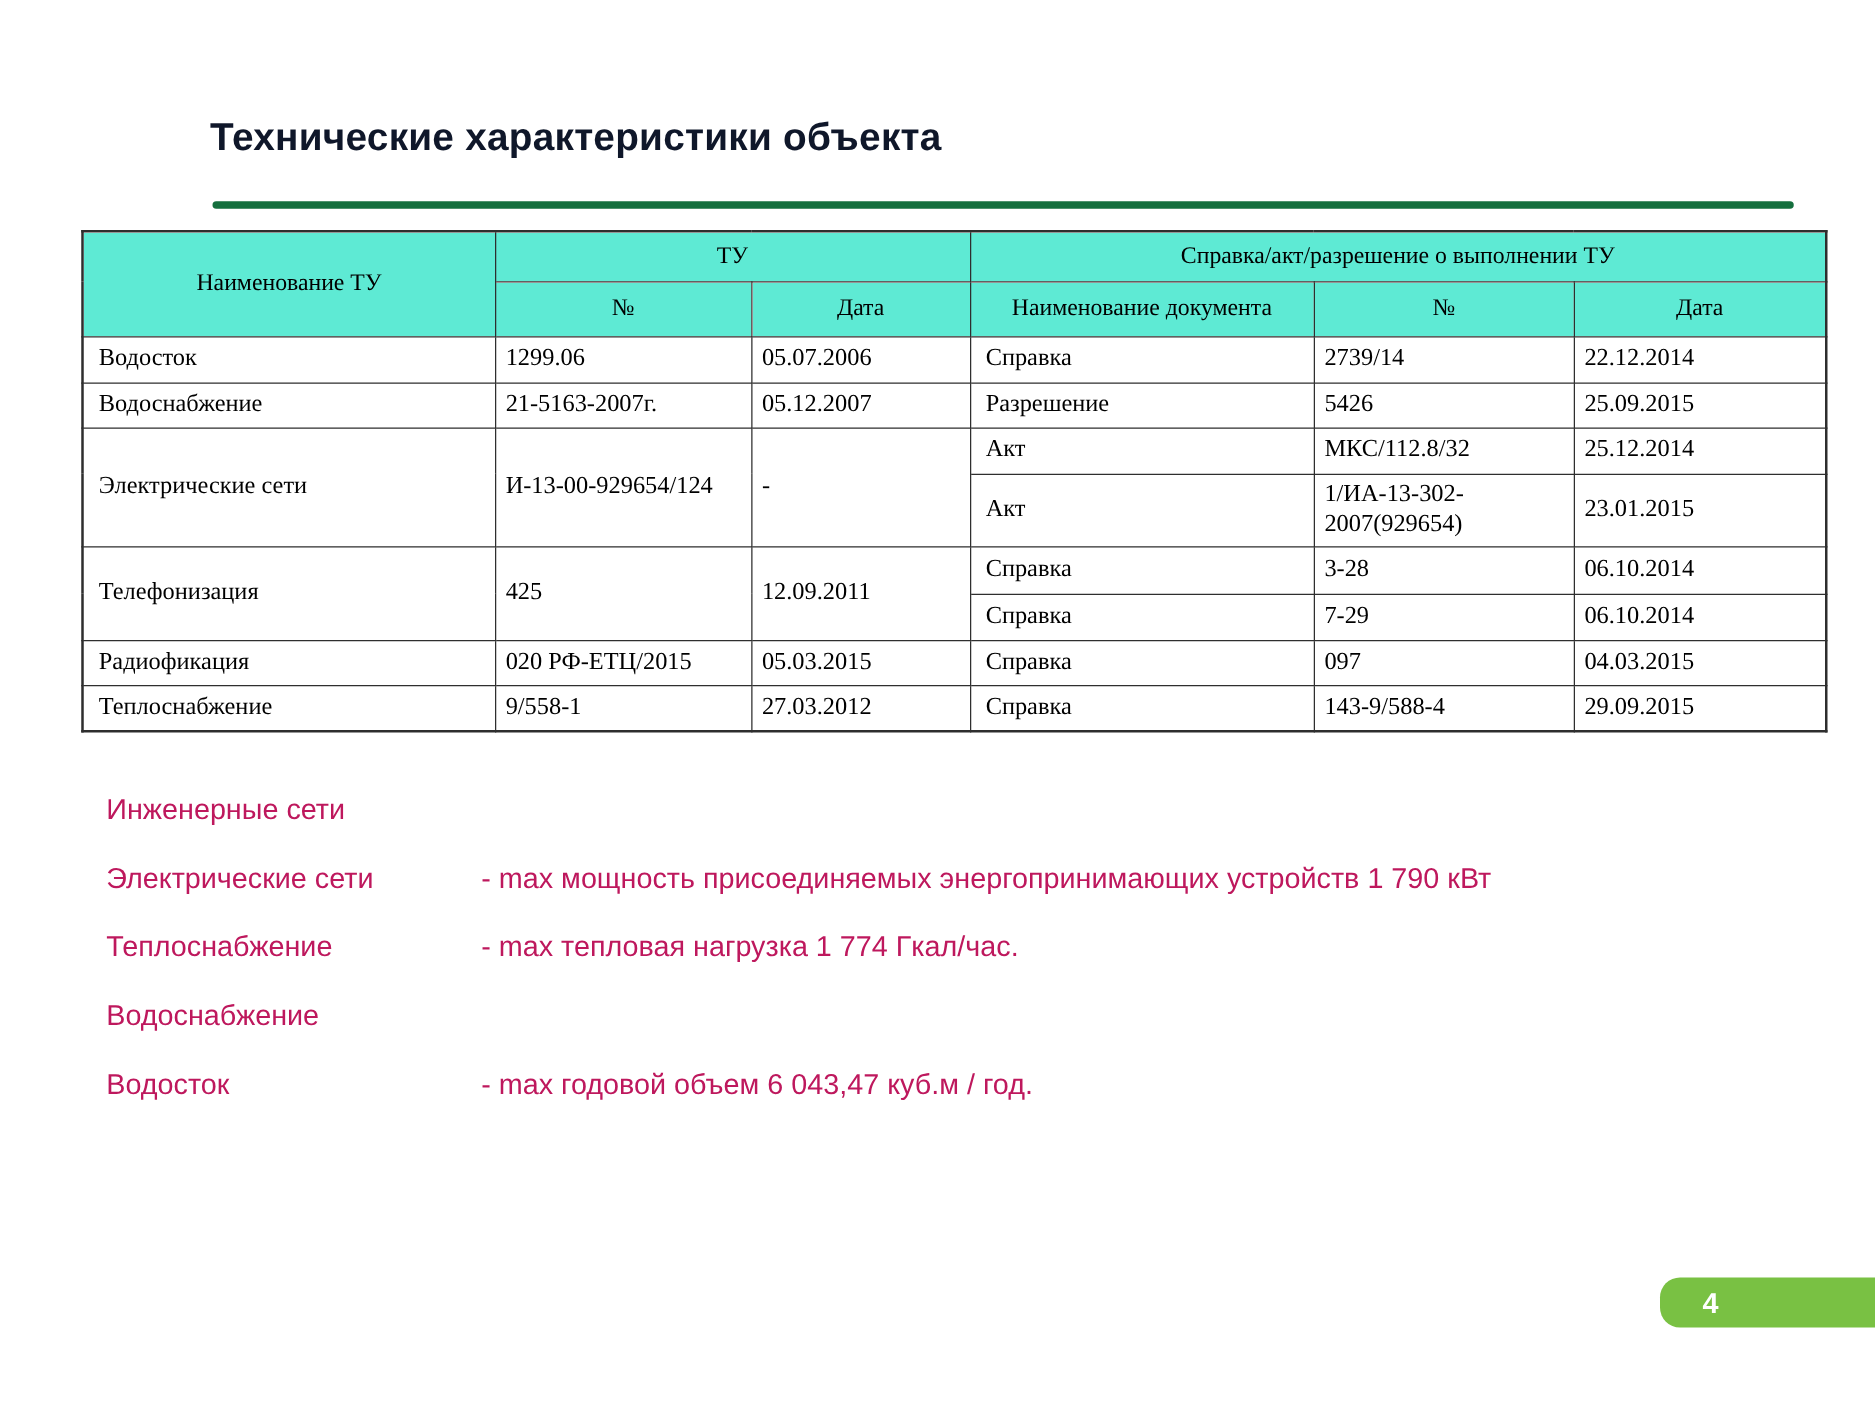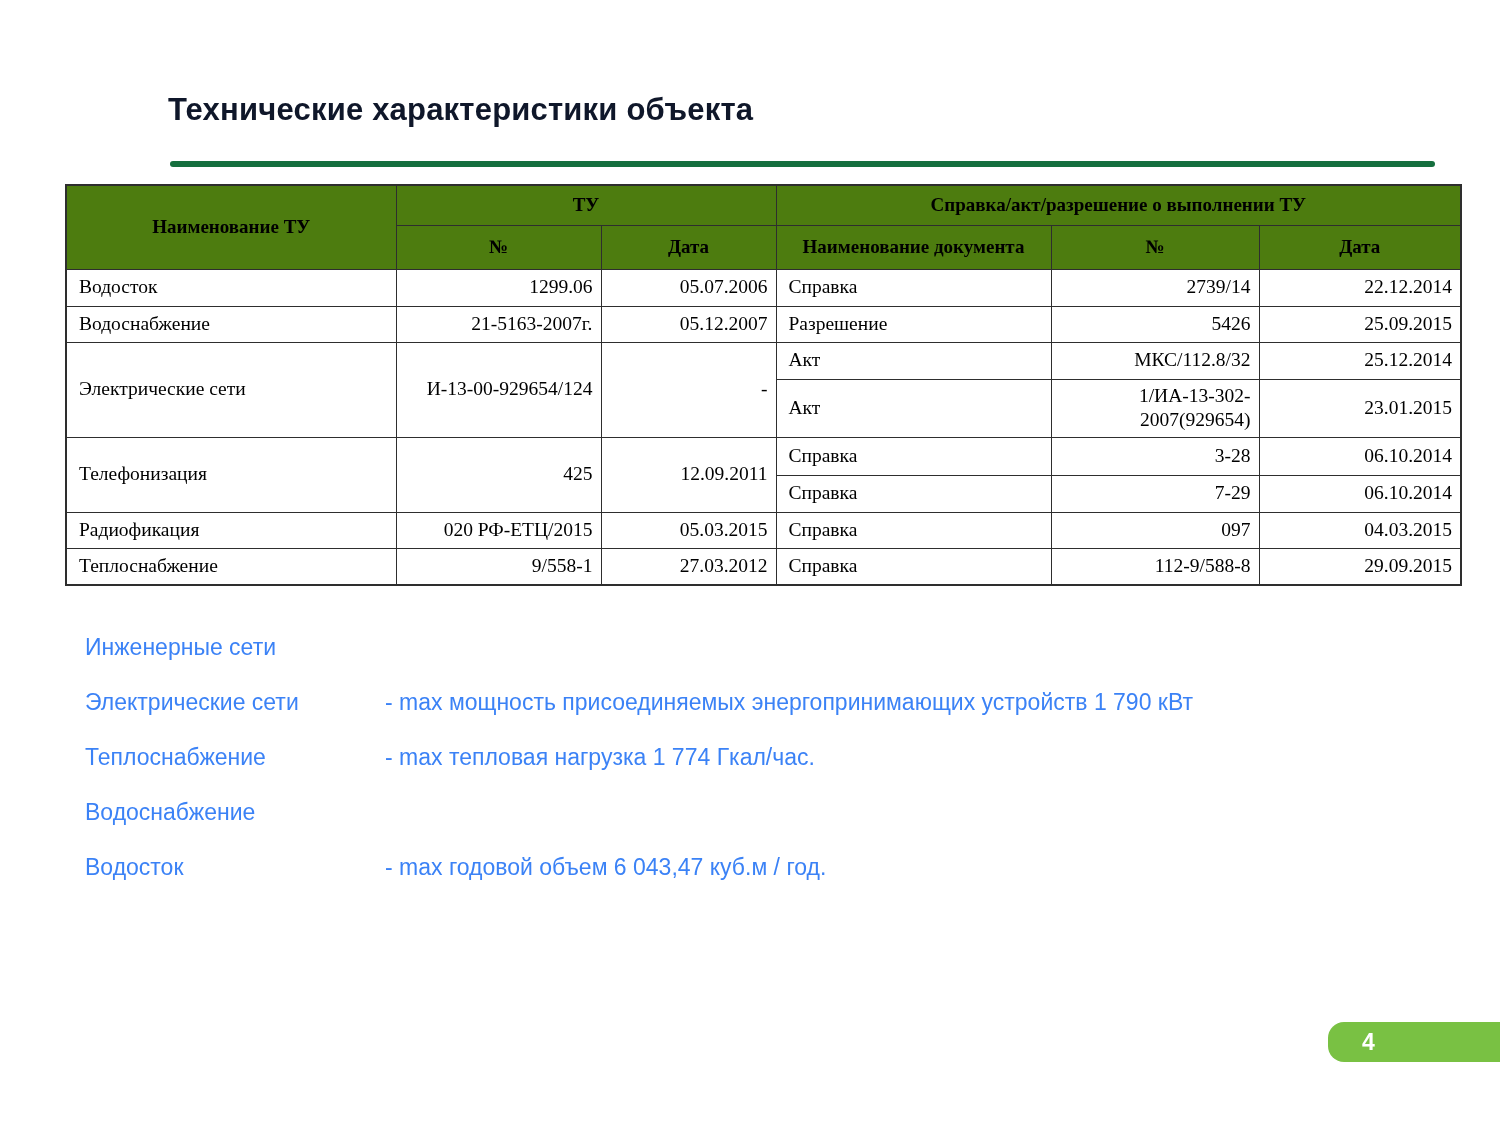--- a/index.html
+++ b/index.html
@@ -37,29 +37,29 @@
     table-layout: fixed;
     font-family: "Liberation Serif", serif;
     border: 2px solid #2e2e2e;
   }
   .tu-table th, .tu-table td {
     border: 1.5px solid #2e2e2e;
     vertical-align: middle;
     overflow: hidden;
   }
   .tu-table thead th {
-    background: #4d7c0f;
-    font-weight: bold;
+    background: #5eead4;
+    font-weight: normal;
     font-size: 19px;
     text-align: center;
     padding: 4px 6px;
   }
   .tu-table tbody td {
     font-size: 19.5px;
-    text-align: right;
+    text-align: left;
     padding: 4px 8px;
     background: #ffffff;
     line-height: 1.25;
   }
   .tu-table .cell-left {
     text-align: left;
     padding-left: 12px;
   }
   tr.hr1 { height: 40px; }
   tr.hr2 { height: 44px; }
@@ -67,21 +67,21 @@
   tr.r-36 { height: 36px; }
   tr.r-58 { height: 58px; }
   tr.r-38 { height: 38px; }
 
   
   .details {
     position: absolute;
     left: 85px; top: 620px;
     width: 1300px;
     font-size: 23px;
-    color: #3b82f6;
+    color: #be185d;
   }
   .details .line {
     display: flex;
     height: 55px;
     align-items: center;
   }
   .details .line .label { width: 300px; flex: 0 0 300px; }
   .details .line .value { flex: 1; }
 
   
@@ -180,21 +180,21 @@
       <td>05.03.2015</td>
       <td class="cell-left">Справка</td>
       <td>097</td>
       <td>04.03.2015</td>
     </tr>
     <tr class="r-37">
       <td class="cell-left">Теплоснабжение</td>
       <td>9/558-1</td>
       <td>27.03.2012</td>
       <td class="cell-left">Справка</td>
-      <td>112-9/588-8</td>
+      <td>143-9/588-4</td>
       <td>29.09.2015</td>
     </tr>
   </tbody>
 </table>
 
 <div class="details">
   <div class="line">
     <span class="label">Инженерные сети</span>
   </div>
   <div class="line">

